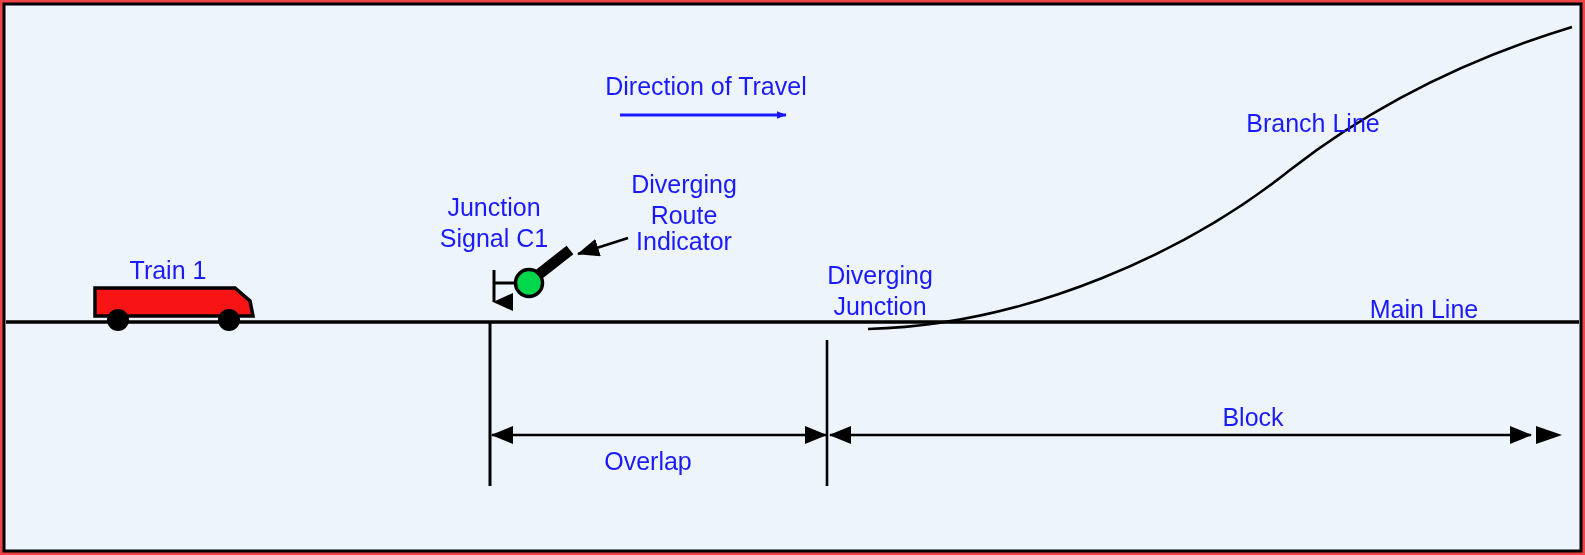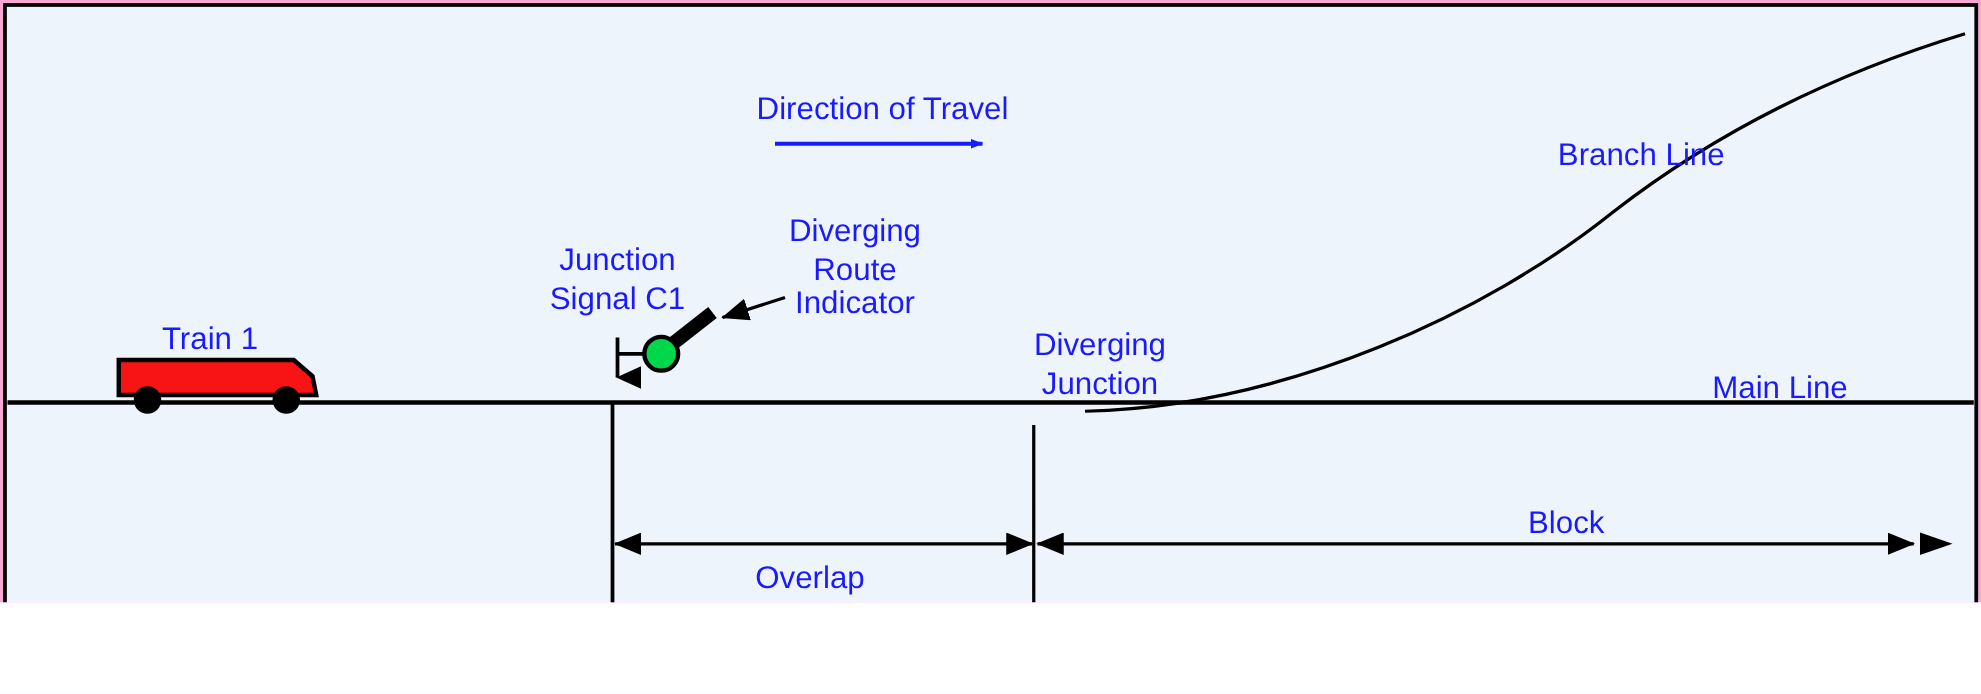--- a/index.html
+++ b/index.html
@@ -3,22 +3,22 @@
 <meta charset="utf-8">
 <style>
   html, body {
     margin: 0;
     padding: 0;
     background: #ffffff;
   }
   #diagram-root {
     position: relative;
     width: 1585px;
-    height: 482px;
-    background: #f9a8d4;
+    height: 555px;
+    background: #ef4444;
     font-family: "Liberation Sans", sans-serif;
     overflow: hidden;
   }
   #diagram-svg {
     display: block;
     width: 1585px;
     height: 555px;
   }
   .lbl {
     font-family: "Liberation Sans", sans-serif;

